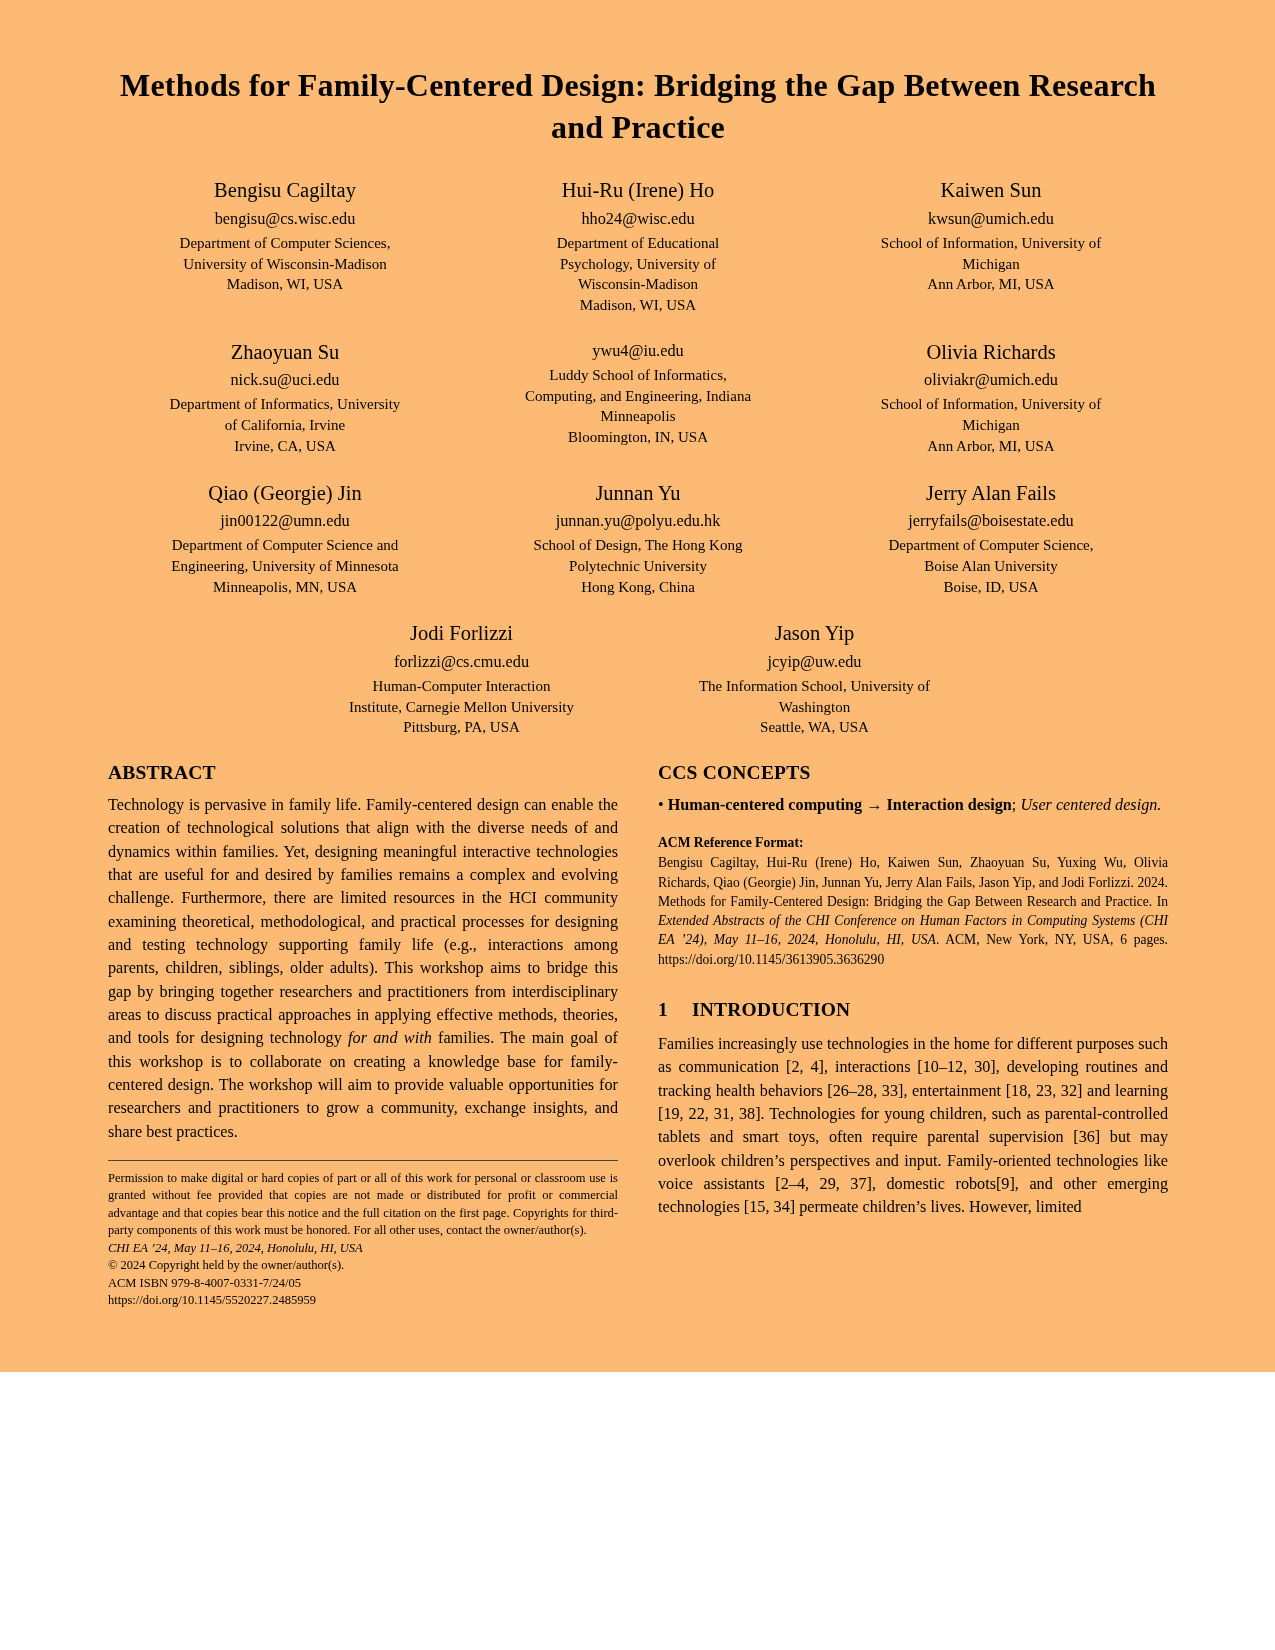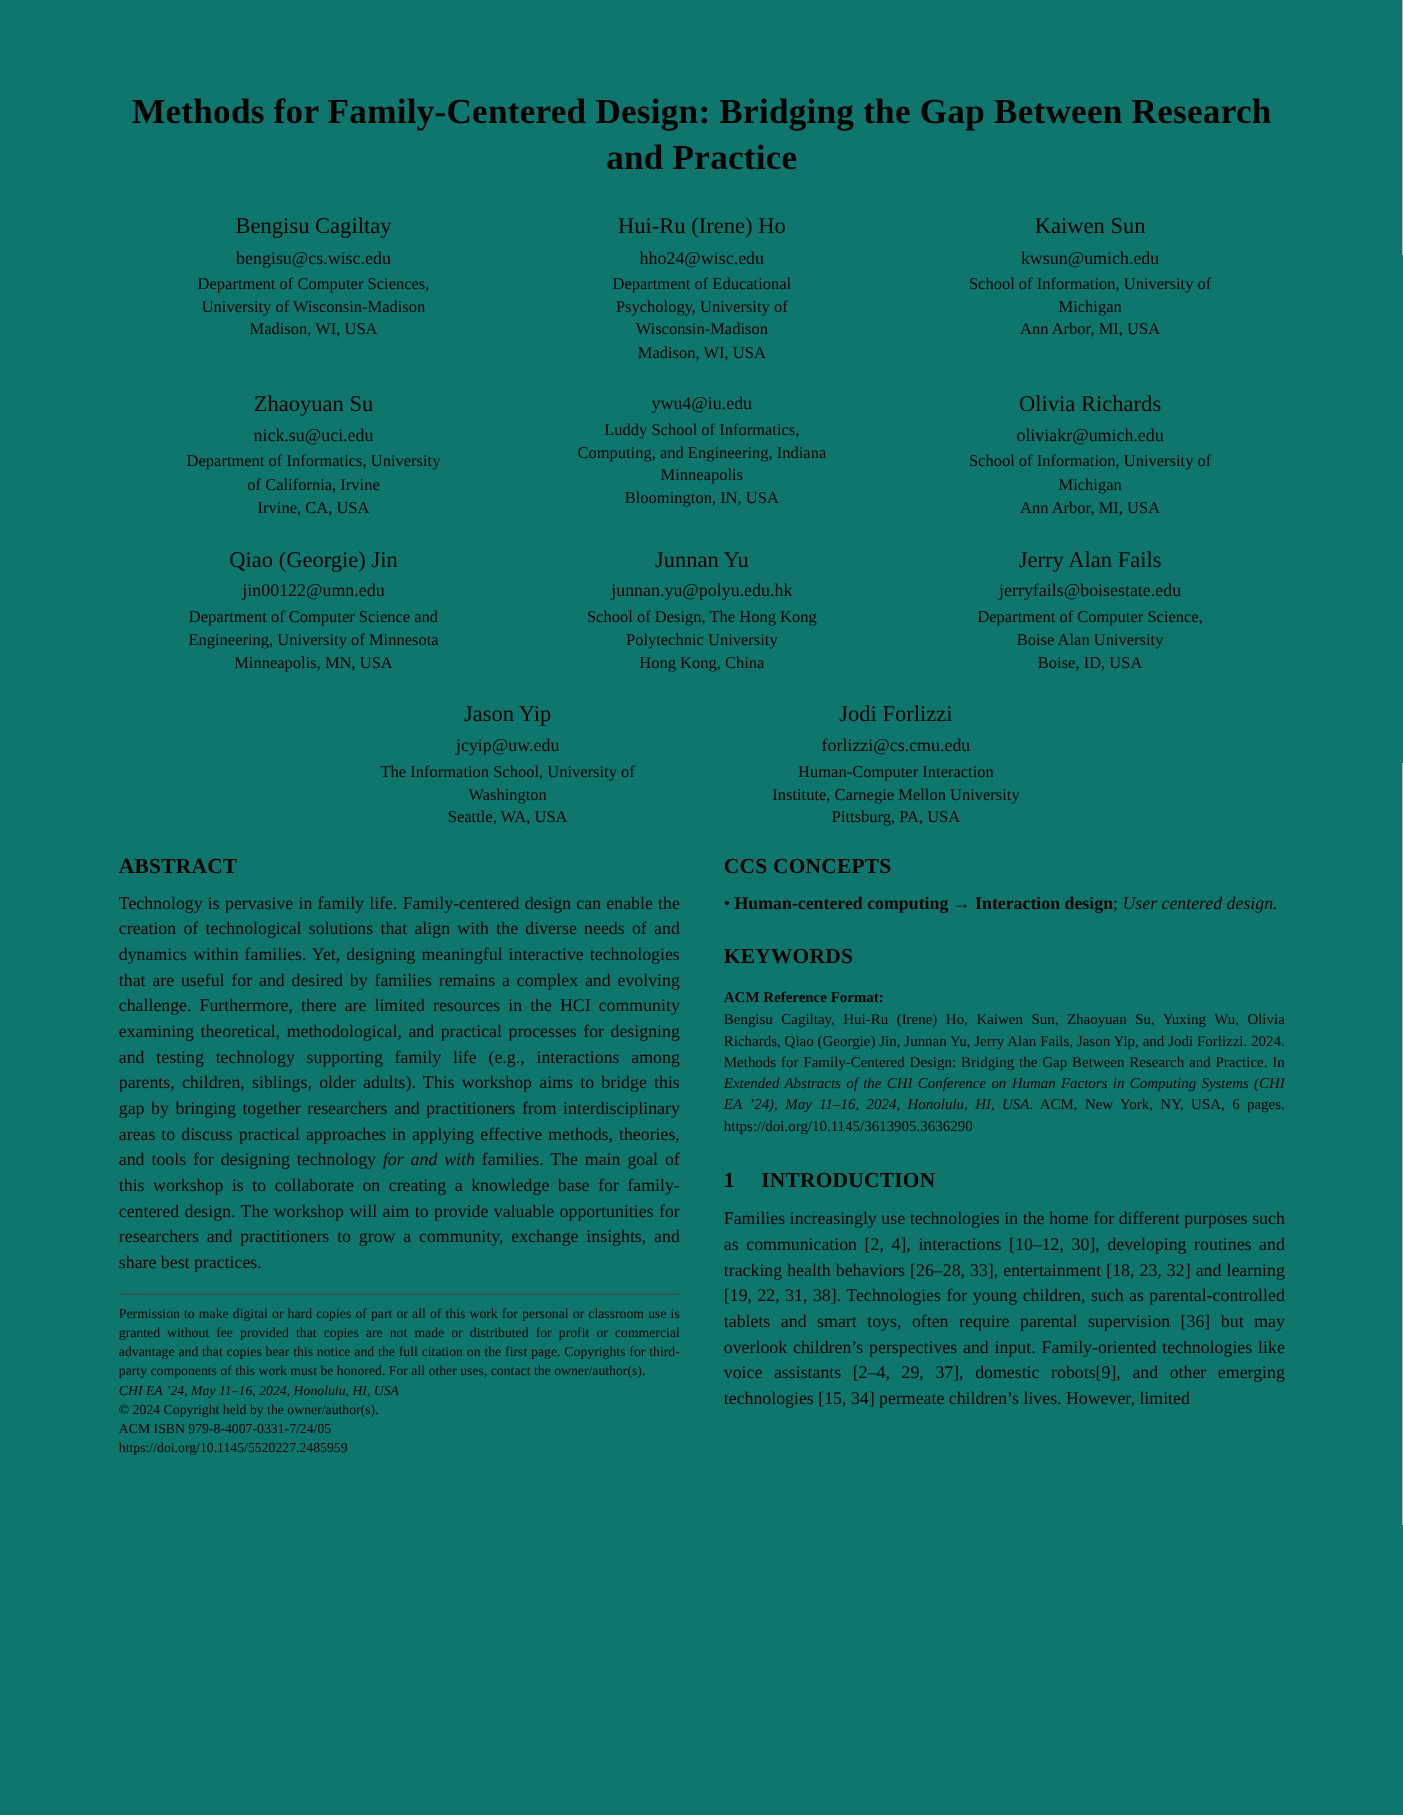--- a/index.html
+++ b/index.html
@@ -1,25 +1,25 @@
 <!DOCTYPE html>
 <html><head>
 <meta charset="utf-8">
 <style>
   html, body { margin: 0; padding: 0; background: #ffffff; }
   .page {
     position: relative;
     width: 1275px;
-    height: 1650px;
+    height: 1372px;
     margin: 0 auto;
-    background: #0f766e;
+    background: #fdba74;
     color: #000000;
     font-family: "Liberation Serif", serif;
     box-sizing: border-box;
-    padding: 80px 107px 0 108px;
+    padding: 64px 107px 0 108px;
     overflow: hidden;
   }
   .paper-title {
     font-size: 32px;
     font-weight: bold;
     text-align: center;
     line-height: 1.32;
     margin: 0 auto 30px auto;
     max-width: 1040px;
     letter-spacing: 0.2px;
@@ -171,32 +171,32 @@
         <div class="author-name">Jerry Alan Fails</div>
         <div class="author-email">jerryfails@boisestate.edu</div>
         <div class="author-line">Department of Computer Science,</div>
         <div class="author-line">Boise Alan University</div>
         <div class="author-line">Boise, ID, USA</div>
       </div>
     </div>
 
     <div class="author-row">
       <div class="author">
+        <div class="author-name">Jodi Forlizzi</div>
+        <div class="author-email">forlizzi@cs.cmu.edu</div>
+        <div class="author-line">Human-Computer Interaction</div>
+        <div class="author-line">Institute, Carnegie Mellon University</div>
+        <div class="author-line">Pittsburg, PA, USA</div>
+      </div>
+      <div class="author">
         <div class="author-name">Jason Yip</div>
         <div class="author-email">jcyip@uw.edu</div>
         <div class="author-line">The Information School, University of</div>
         <div class="author-line">Washington</div>
         <div class="author-line">Seattle, WA, USA</div>
-      </div>
-      <div class="author">
-        <div class="author-name">Jodi Forlizzi</div>
-        <div class="author-email">forlizzi@cs.cmu.edu</div>
-        <div class="author-line">Human-Computer Interaction</div>
-        <div class="author-line">Institute, Carnegie Mellon University</div>
-        <div class="author-line">Pittsburg, PA, USA</div>
       </div>
     </div>
 
   </div>
 
   <div class="columns">
 
     <div class="col">
       <h2 class="sec-heading first">ABSTRACT</h2>
       <p class="body-text"><span>Technology is pervasive in family life. Family-centered design can enable the creation of technological solutions that align with the diverse needs of and dynamics within families. Yet, designing meaningful interactive technologies that are useful for and desired by families remains a complex and evolving challenge. Furthermore, there are limited resources in the HCI community examining theoretical, methodological, and practical processes for designing and testing technology supporting family life (e.g., interactions among parents, children, siblings, older adults). This workshop aims to bridge this gap by bringing together researchers and practitioners from interdisciplinary areas to discuss practical approaches in applying effective methods, theories, and tools for designing technology </span><em>for and with</em><span> families. The main goal of this workshop is to collaborate on creating a knowledge base for family-centered design. The workshop will aim to provide valuable opportunities for researchers and practitioners to grow a community, exchange insights, and share best practices.</span></p>
@@ -208,21 +208,20 @@
         <p class="fn-line">© 2024 Copyright held by the owner/author(s).</p>
         <p class="fn-line">ACM ISBN 979-8-4007-0331-7/24/05</p>
         <p class="fn-line"><span class="doi-link">https://doi.org/10.1145/5520227.2485959</span></p>
       </div>
     </div>
 
     <div class="col">
       <h2 class="sec-heading first">CCS CONCEPTS</h2>
       <p class="body-text"><span>• </span><strong>Human-centered computing</strong><span> → </span><strong>Interaction design</strong><span>; </span><em>User centered design.</em></p>
 
-      <h2 class="sec-heading">KEYWORDS</h2>
 
       <p class="ref-heading">ACM Reference Format:</p>
       <p class="ref-text"><span>Bengisu Cagiltay, Hui-Ru (Irene) Ho, Kaiwen Sun, Zhaoyuan Su, Yuxing Wu, Olivia Richards, Qiao (Georgie) Jin, Junnan Yu, Jerry Alan Fails, Jason Yip, and Jodi Forlizzi. 2024. Methods for Family-Centered Design: Bridging the Gap Between Research and Practice. In </span><em>Extended Abstracts of the CHI Conference on Human Factors in Computing Systems (CHI EA ’24), May 11–16, 2024, Honolulu, HI, USA</em><span>. ACM, New York, NY, USA, 6 pages. https://doi.org/10.1145/3613905.3636290</span></p>
 
       <h2 class="section-title"><span class="sec-num">1</span><span>INTRODUCTION</span></h2>
       <p class="body-text">Families increasingly use technologies in the home for different purposes such as communication [2, 4], interactions [10–12, 30], developing routines and tracking health behaviors [26–28, 33], entertainment [18, 23, 32] and learning [19, 22, 31, 38]. Technologies for young children, such as parental-controlled tablets and smart toys, often require parental supervision [36] but may overlook children’s perspectives and input. Family-oriented technologies like voice assistants [2–4, 29, 37], domestic robots[9], and other emerging technologies [15, 34] permeate children’s lives. However, limited</p>
     </div>
 
   </div>
 

